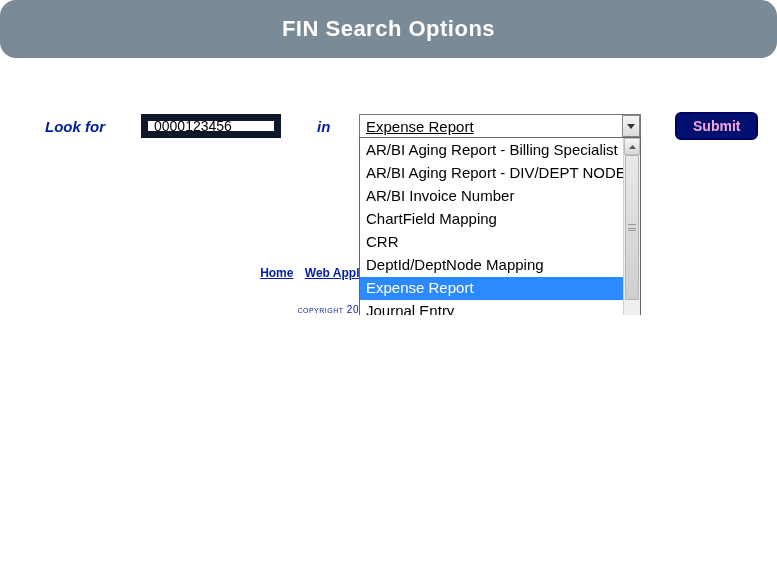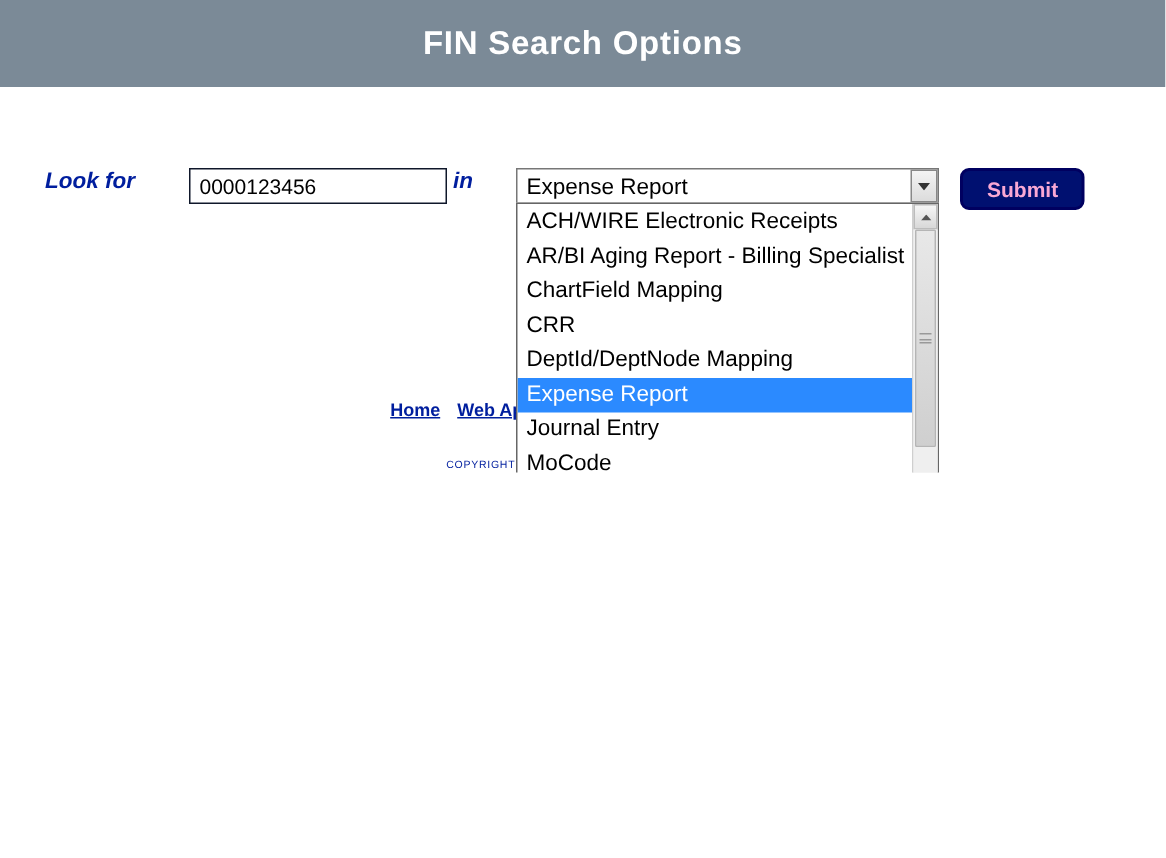--- a/index.html
+++ b/index.html
@@ -8,52 +8,55 @@
       font-size: 13px;
       width: 777px;
       background: #fff;
     }
     .banner {
       background: #7b8a97;
       height: 58px;
       display: flex;
       align-items: center;
       justify-content: center;
+      border-radius: 16px;
     }
     .banner-title {
       color: #fff;
       font-size: 22px;
       font-weight: bold;
       letter-spacing: 0.5px;
     }
     .search-row {
       margin-top: 54px;
       display: flex;
-      padding-left: 30px;
+      align-items: center;
+      padding-left: 45px;
     }
     .lbl {
       color: #001e9e;
       font-weight: bold;
       font-style: italic;
       font-size: 15px;
     }
     .look-for { width: 96px; }
     .in { width: 42px; text-align: left; }
     .input-text {
-      width: 172px;
+      width: 140px;
       height: 24px;
-      border: 1px solid #0f172a;
+      border: 7px solid #0f172a;
       padding: 2px 6px;
       font-size: 14px;
-      margin-right: 4px;
+      margin-right: 36px;
     }
     .select-wrap {
       position: relative;
       width: 282px;
-      margin-right: 14px;
+      margin-right: 34px;
+      text-decoration: underline;
     }
     .select-display {
       width: 100%;
       height: 24px;
       border: 1px solid #777;
       background: #fff;
       display: flex;
       align-items: center;
       justify-content: space-between;
       padding-left: 6px;
@@ -189,22 +192,23 @@
       <span>Expense Report</span>
       <span class="select-arrow-btn">
         <svg width="8" height="5" viewBox="0 0 8 5">
             <polygon points="0,0 8,0 4,5" fill="#333"></polygon>
           </svg>
       </span>
     </div>
 
     <div class="dropdown">
       <div class="dropdown-list" id="dropdown-list">
-          <div class="option">ACH/WIRE Electronic Receipts</div>
           <div class="option">AR/BI Aging Report - Billing Specialist</div>
+          <div class="option">AR/BI Aging Report - DIV/DEPT NODE</div>
+          <div class="option">AR/BI Invoice Number</div>
           <div class="option">ChartField Mapping</div>
           <div class="option">CRR</div>
           <div class="option">DeptId/DeptNode Mapping</div>
           <div class="option selected">Expense Report</div>
           <div class="option">Journal Entry</div>
           <div class="option">MoCode</div>
           <div class="option">Operator ID</div>
           <div class="option">Payment ID</div>
           <div class="option">PO ID</div>
           <div class="option">PS Account Number</div>

